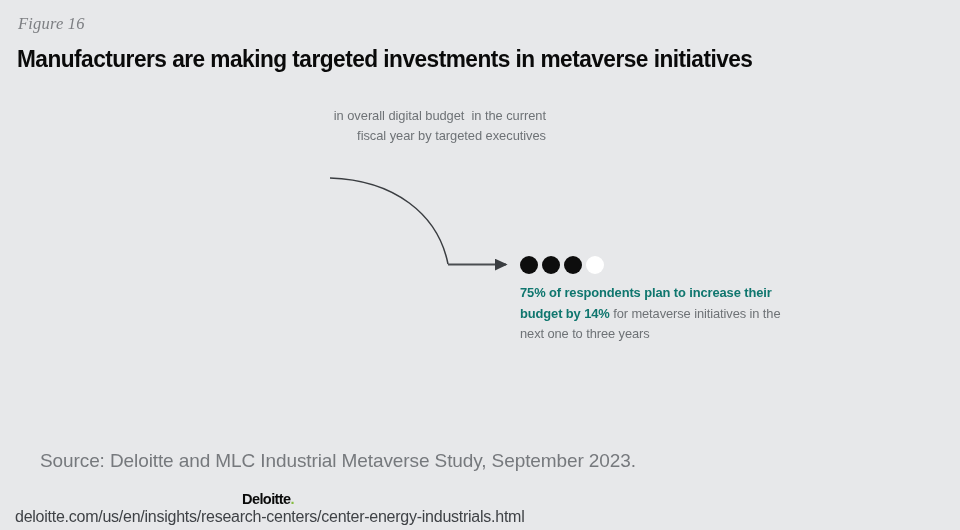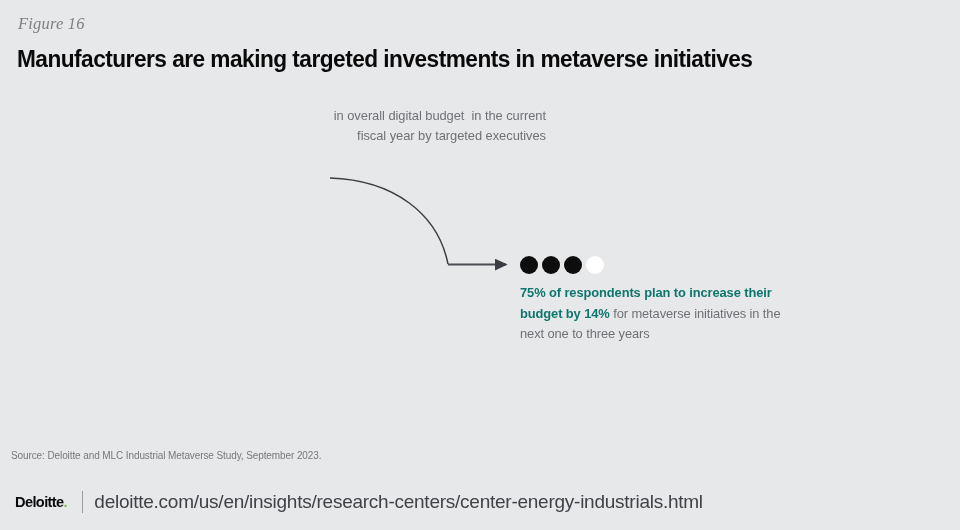--- a/index.html
+++ b/index.html
@@ -120,54 +120,55 @@
     letter-spacing: -0.1px;
   }
   #callout b {
     color: #0f766e;
     font-weight: bold;
   }
 
   
   #source {
     position: absolute;
-    left: 11px;
+    left: 40px;
     top: 450px;
-    font-size: 10px;
+    font-size: 19px;
     color: #76797d;
     letter-spacing: -0.1px;
   }
 
   
   #footer {
     position: absolute;
     left: 15px;
     top: 490px;
     display: flex;
     align-items: center;
     height: 24px;
+    flex-direction: column;
   }
   #deloitte-logo {
     font-size: 15.5px;
     font-weight: bold;
     color: #0a0a0a;
     letter-spacing: -0.65px;
     transform: scaleX(0.94);
     transform-origin: left center;
   }
   #deloitte-logo .grn { color: #86bc40; }
   #footer-divider {
     width: 1px;
     height: 22px;
     background: #9a9da1;
     margin-left: 12px;
     margin-right: 11px;
   }
   #footer-url {
-    font-size: 19px;
+    font-size: 16px;
     color: #3f4246;
     letter-spacing: -0.25px;
   }
 </style>
 </head>
 <body>
 
 <div id="fig-root">
 
   <div class="fig-label">Figure 16</div>

